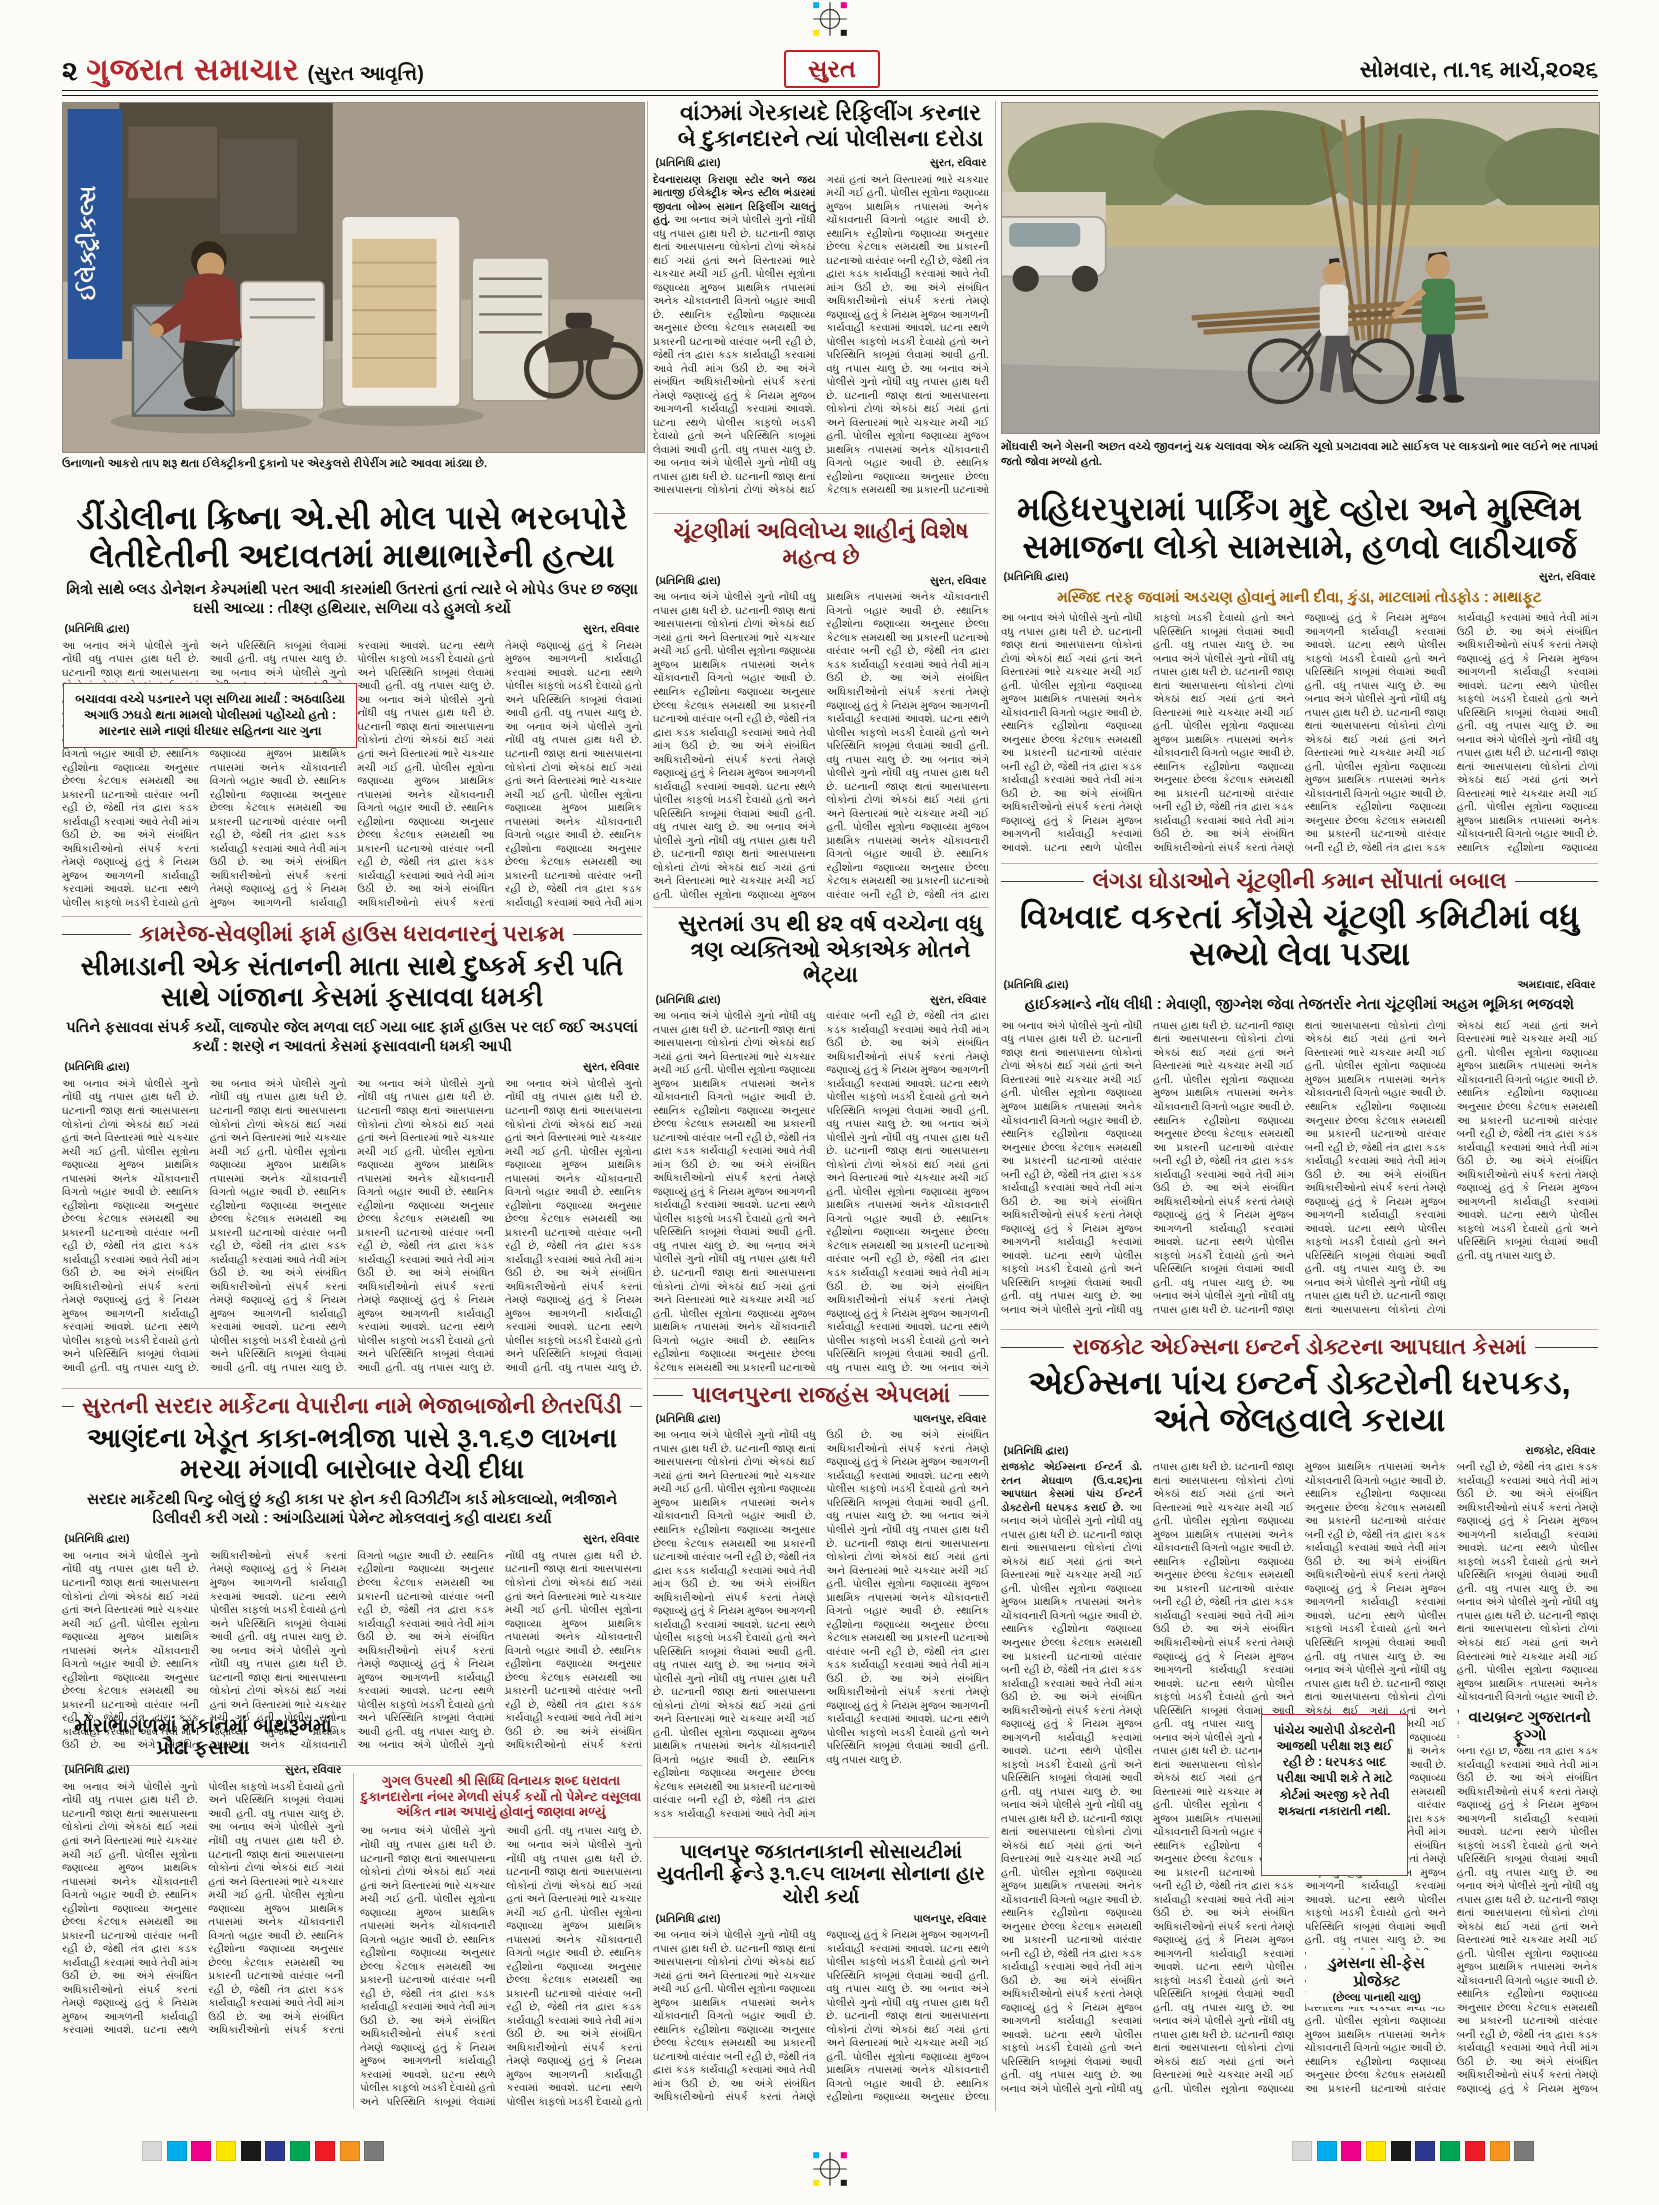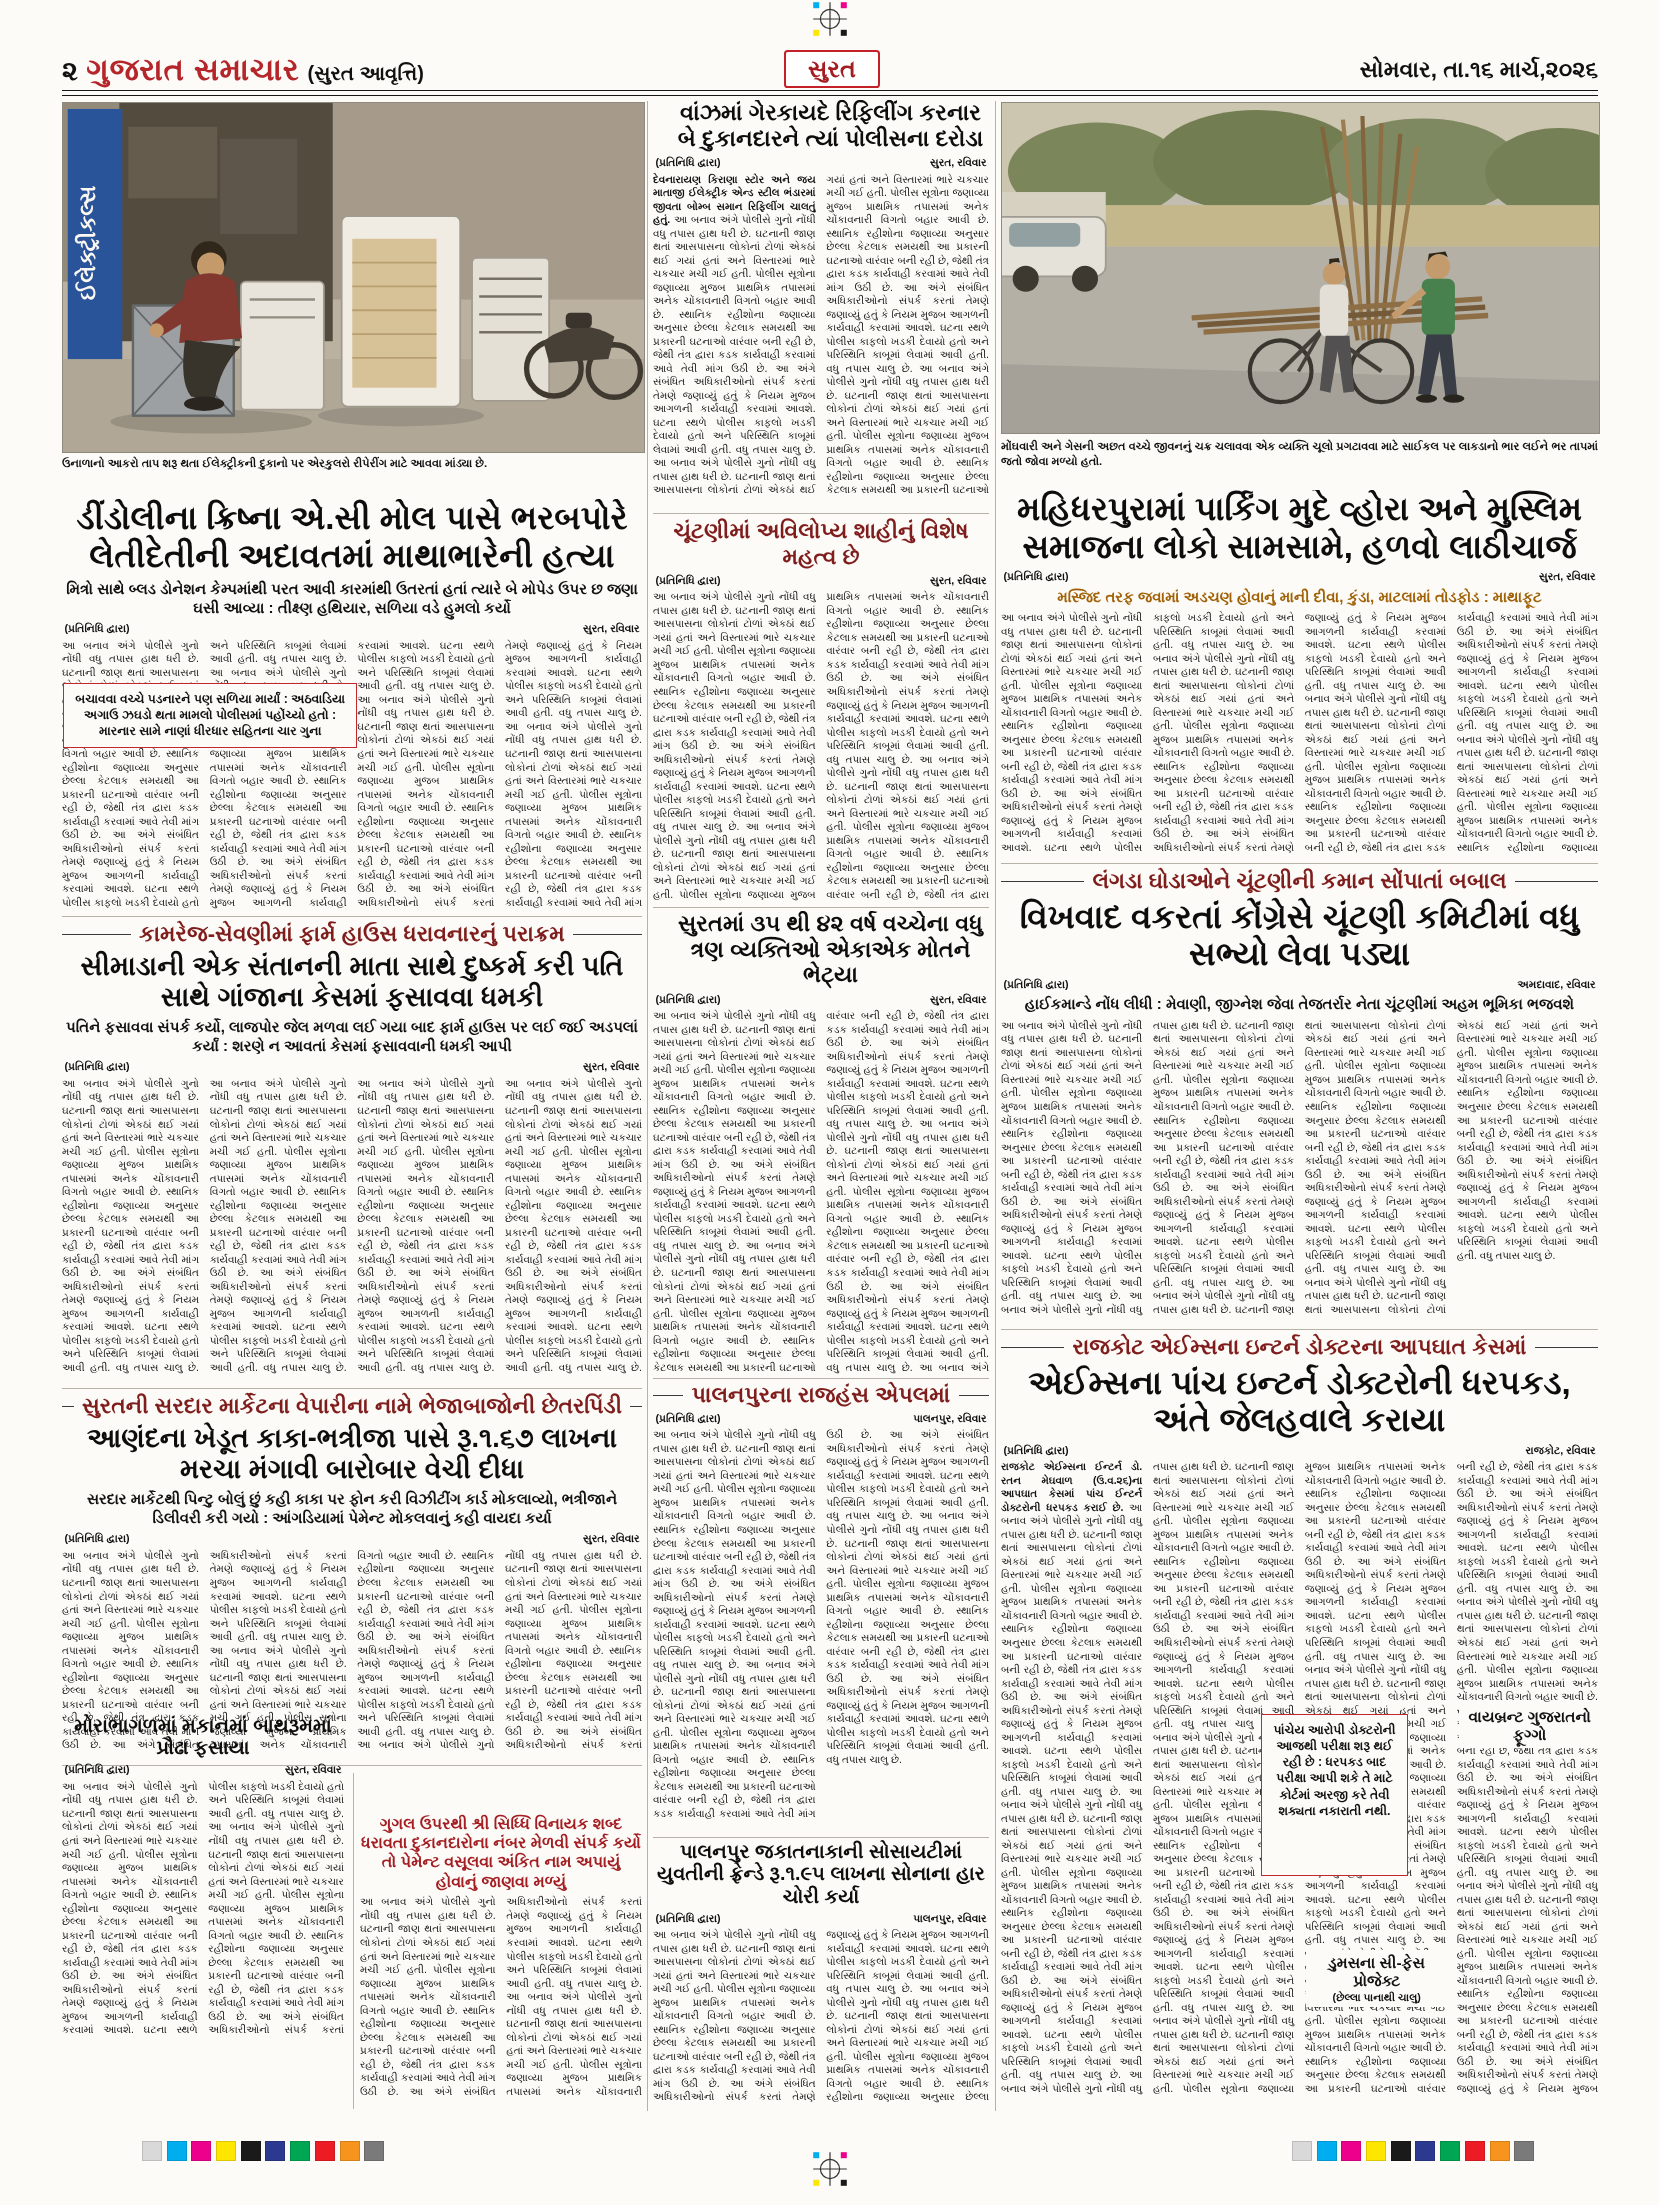--- a/index.html
+++ b/index.html
@@ -22,21 +22,21 @@
   
   .art{position:absolute;overflow:hidden;display:flex;flex-direction:column;}
   .kicker{display:flex;align-items:center;gap:8.3px;font-size:22px;font-weight:bold;text-align:center;
           margin:1.2px 0 3.6px 0;color:#7f1d1d;}
   .kicker::before,.kicker::after{content:"";flex:1;height:1.2px;background:#3a3a3a;}
   .hl{margin:0 0 4.7px 0;text-align:center;font-weight:bold;line-height:1.14;color:#0d0d0d;}
   .hl-xl{font-size:33px;}
   .hl-lg{font-size:27px;}
   .hl-md{font-size:22.5px;margin-left:19px;}
   .hl-sm{font-size:19.6px;}
-  .hl-red{color:#a31d22;font-size:16px;line-height:1.2;margin-top:41px;}
+  .hl-red{color:#a31d22;font-size:13px;line-height:1.2;}
   .sub{font-size:15px;font-weight:bold;text-align:center;line-height:1.25;margin:1.2px 0 4.7px 0;}
   .sub-red{color:#a16207;}
   .byline{display:flex;justify-content:space-between;font-size:10.7px;font-weight:bold;margin:0 2.4px 3.6px 2.4px;}
   .body{flex:1;overflow:hidden;text-align:justify;font-size:10.4px;line-height:1.3;
         column-gap:10.7px;column-fill:auto;}
   .cols2{column-count:2;}
   .cols4{column-count:4;}
   .lead{font-weight:bold;}
   .inset{border:1.8px solid #c0282d;background:#fcfbf7;padding:7.1px 6px;font-size:12.4px;font-weight:bold;
          text-align:center;line-height:1.3;}

